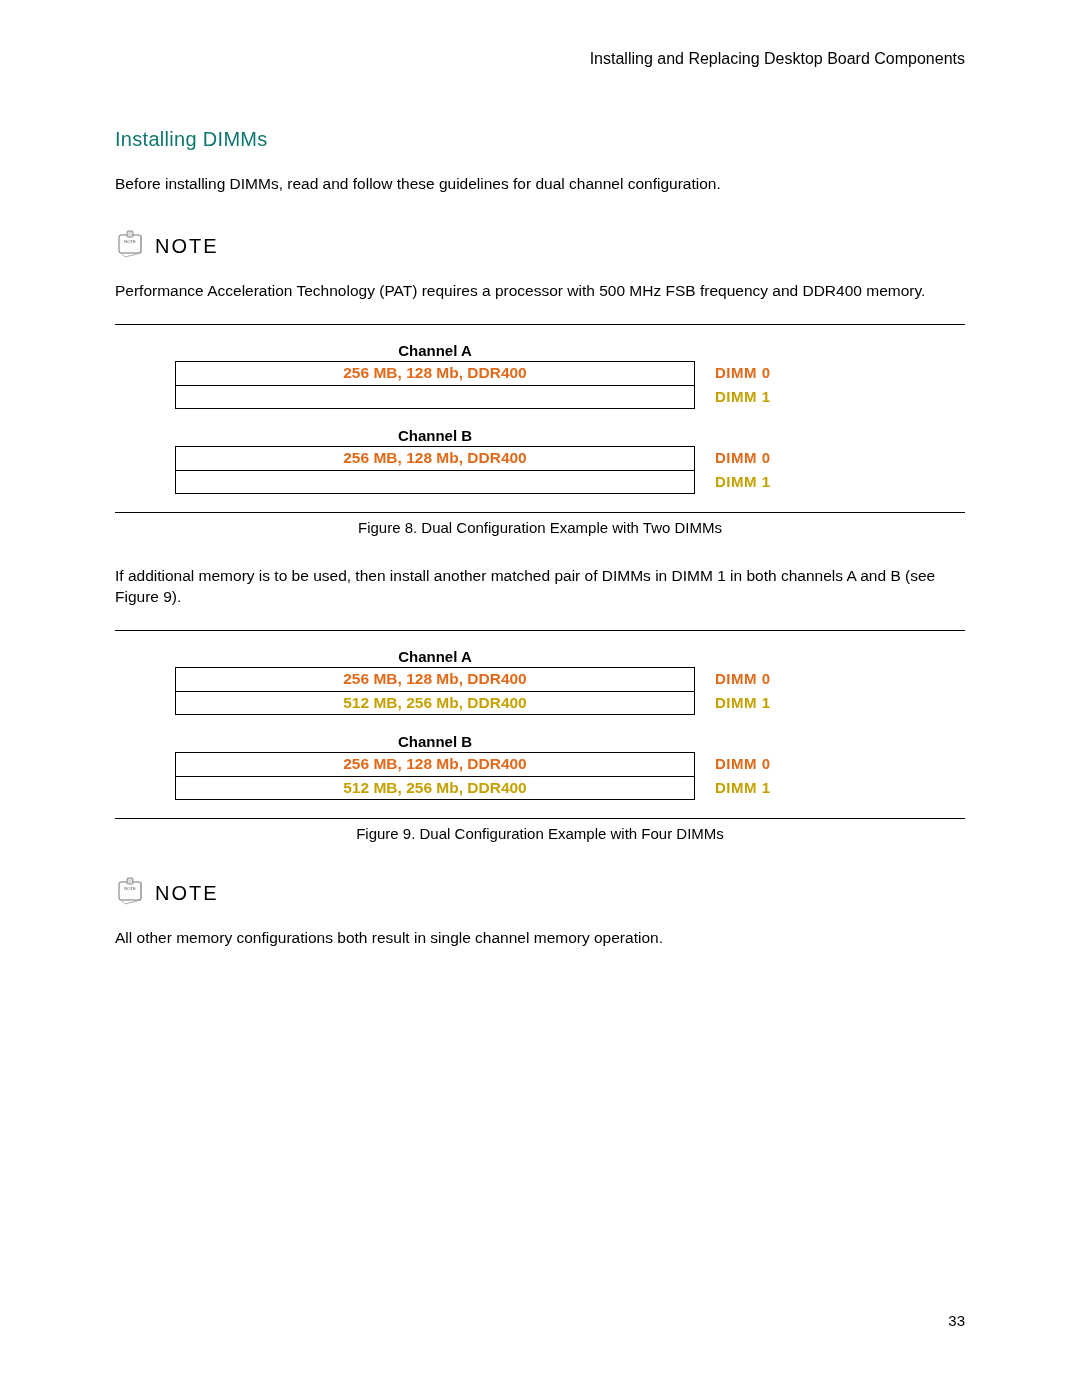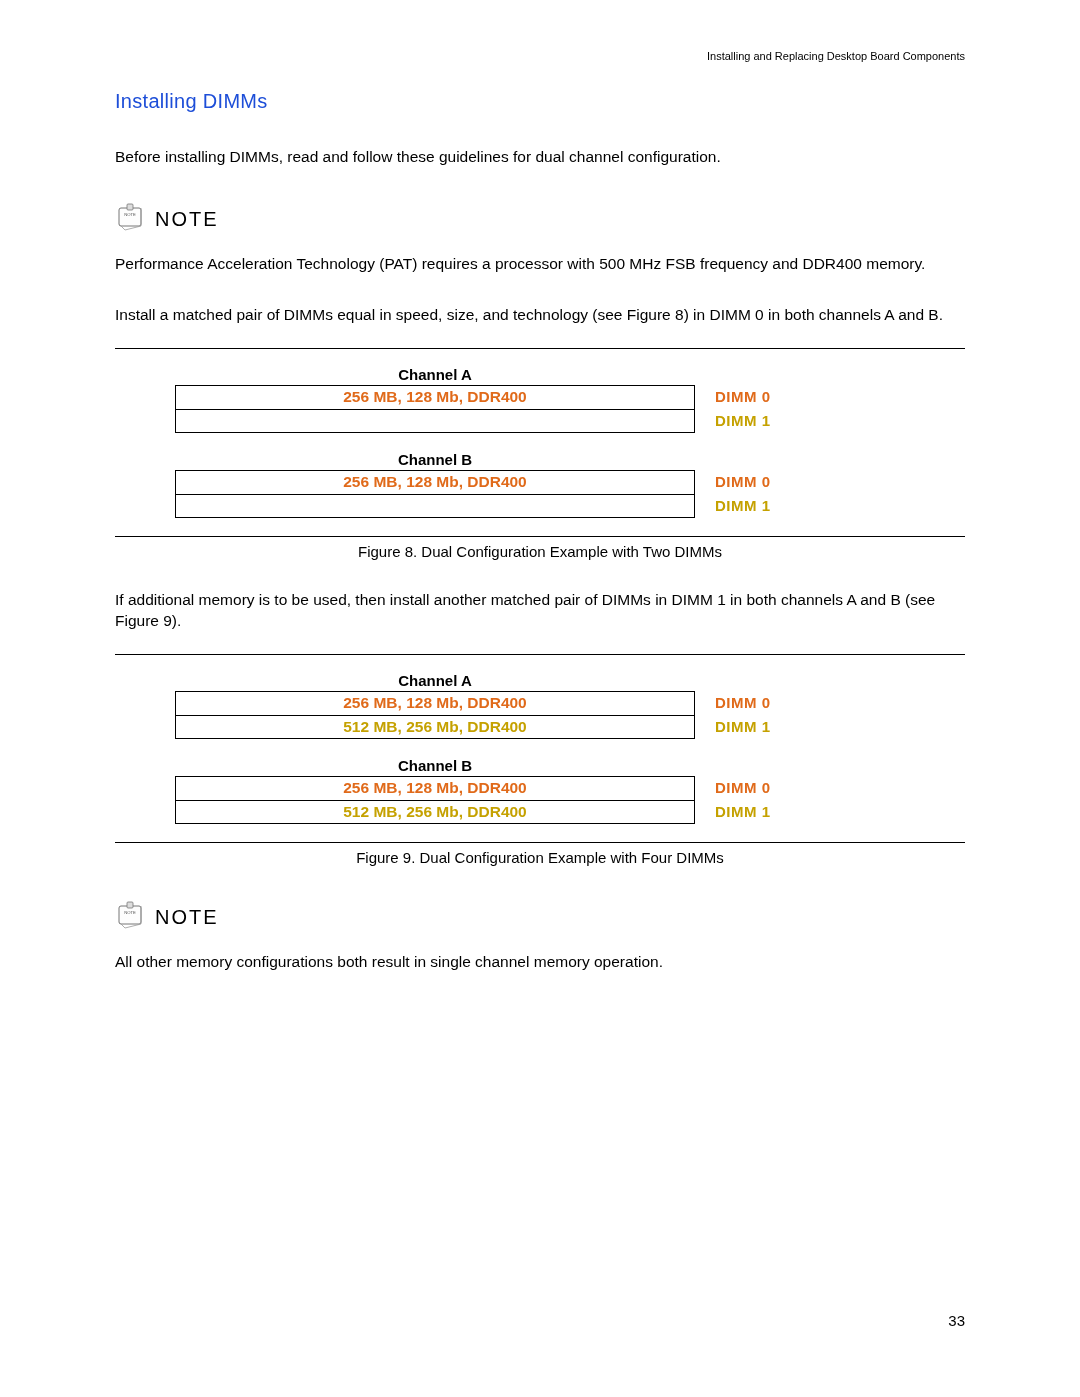--- a/index.html
+++ b/index.html
@@ -14,28 +14,28 @@
     width: 1080px;
     height: 1397px;
     box-sizing: border-box;
     padding: 50px 115px 40px 115px;
     position: relative;
     display: flex;
     flex-direction: column;
   }
   .running-header {
     text-align: right;
-    font-size: 11px;
-    margin-bottom: 28px;
+    font-size: 16px;
+    margin-bottom: 60px;
   }
   .section-heading {
-    color: #1d4ed8;
+    color: #0f766e;
     font-size: 20px;
     font-weight: normal;
-    margin-bottom: 18px;
+    margin-bottom: 7px;
     letter-spacing: 0.3px;
   }
   .body-text {
     font-size: 15.5px;
     line-height: 1.35;
     margin: 16px 0 14px 0;
   }
   .callout {
     display: flex;
     align-items: flex-start;
@@ -134,21 +134,20 @@
         <rect x="4" y="6" width="22" height="18" rx="2" ry="2" fill="#fdfdfd" stroke="#777" stroke-width="1"></rect>
         <path d="M4 22 L10 28 L26 24 L26 6" fill="none" stroke="#999" stroke-width="0.8"></path>
         <rect x="12" y="2" width="6" height="6" rx="1" fill="#ddd" stroke="#777" stroke-width="0.8"></rect>
         <text x="15" y="14" font-size="4.2" text-anchor="middle" fill="#555" font-family="Arial">NOTE</text>
       </svg>
     </span>
     <span class="callout-label">NOTE</span>
   </div>
   <p class="body-text">Performance Acceleration Technology (PAT) requires a processor with 500 MHz FSB frequency and DDR400 memory.</p>
 
-  <p class="body-text">Install a matched pair of DIMMs equal in speed, size, and technology (see Figure 8) in DIMM 0 in both channels A and B.</p>
 
   <div class="figure-block">
     <hr class="fig-hr-top">
     <div>
         <div class="channel-group">
           <div class="channel-label">Channel A</div>
           <div class="slot-row">
             <div class="slot-box c-orange">256 MB, 128 Mb, DDR400</div>
             <div class="slot-label c-orange">DIMM 0</div>
           </div>

